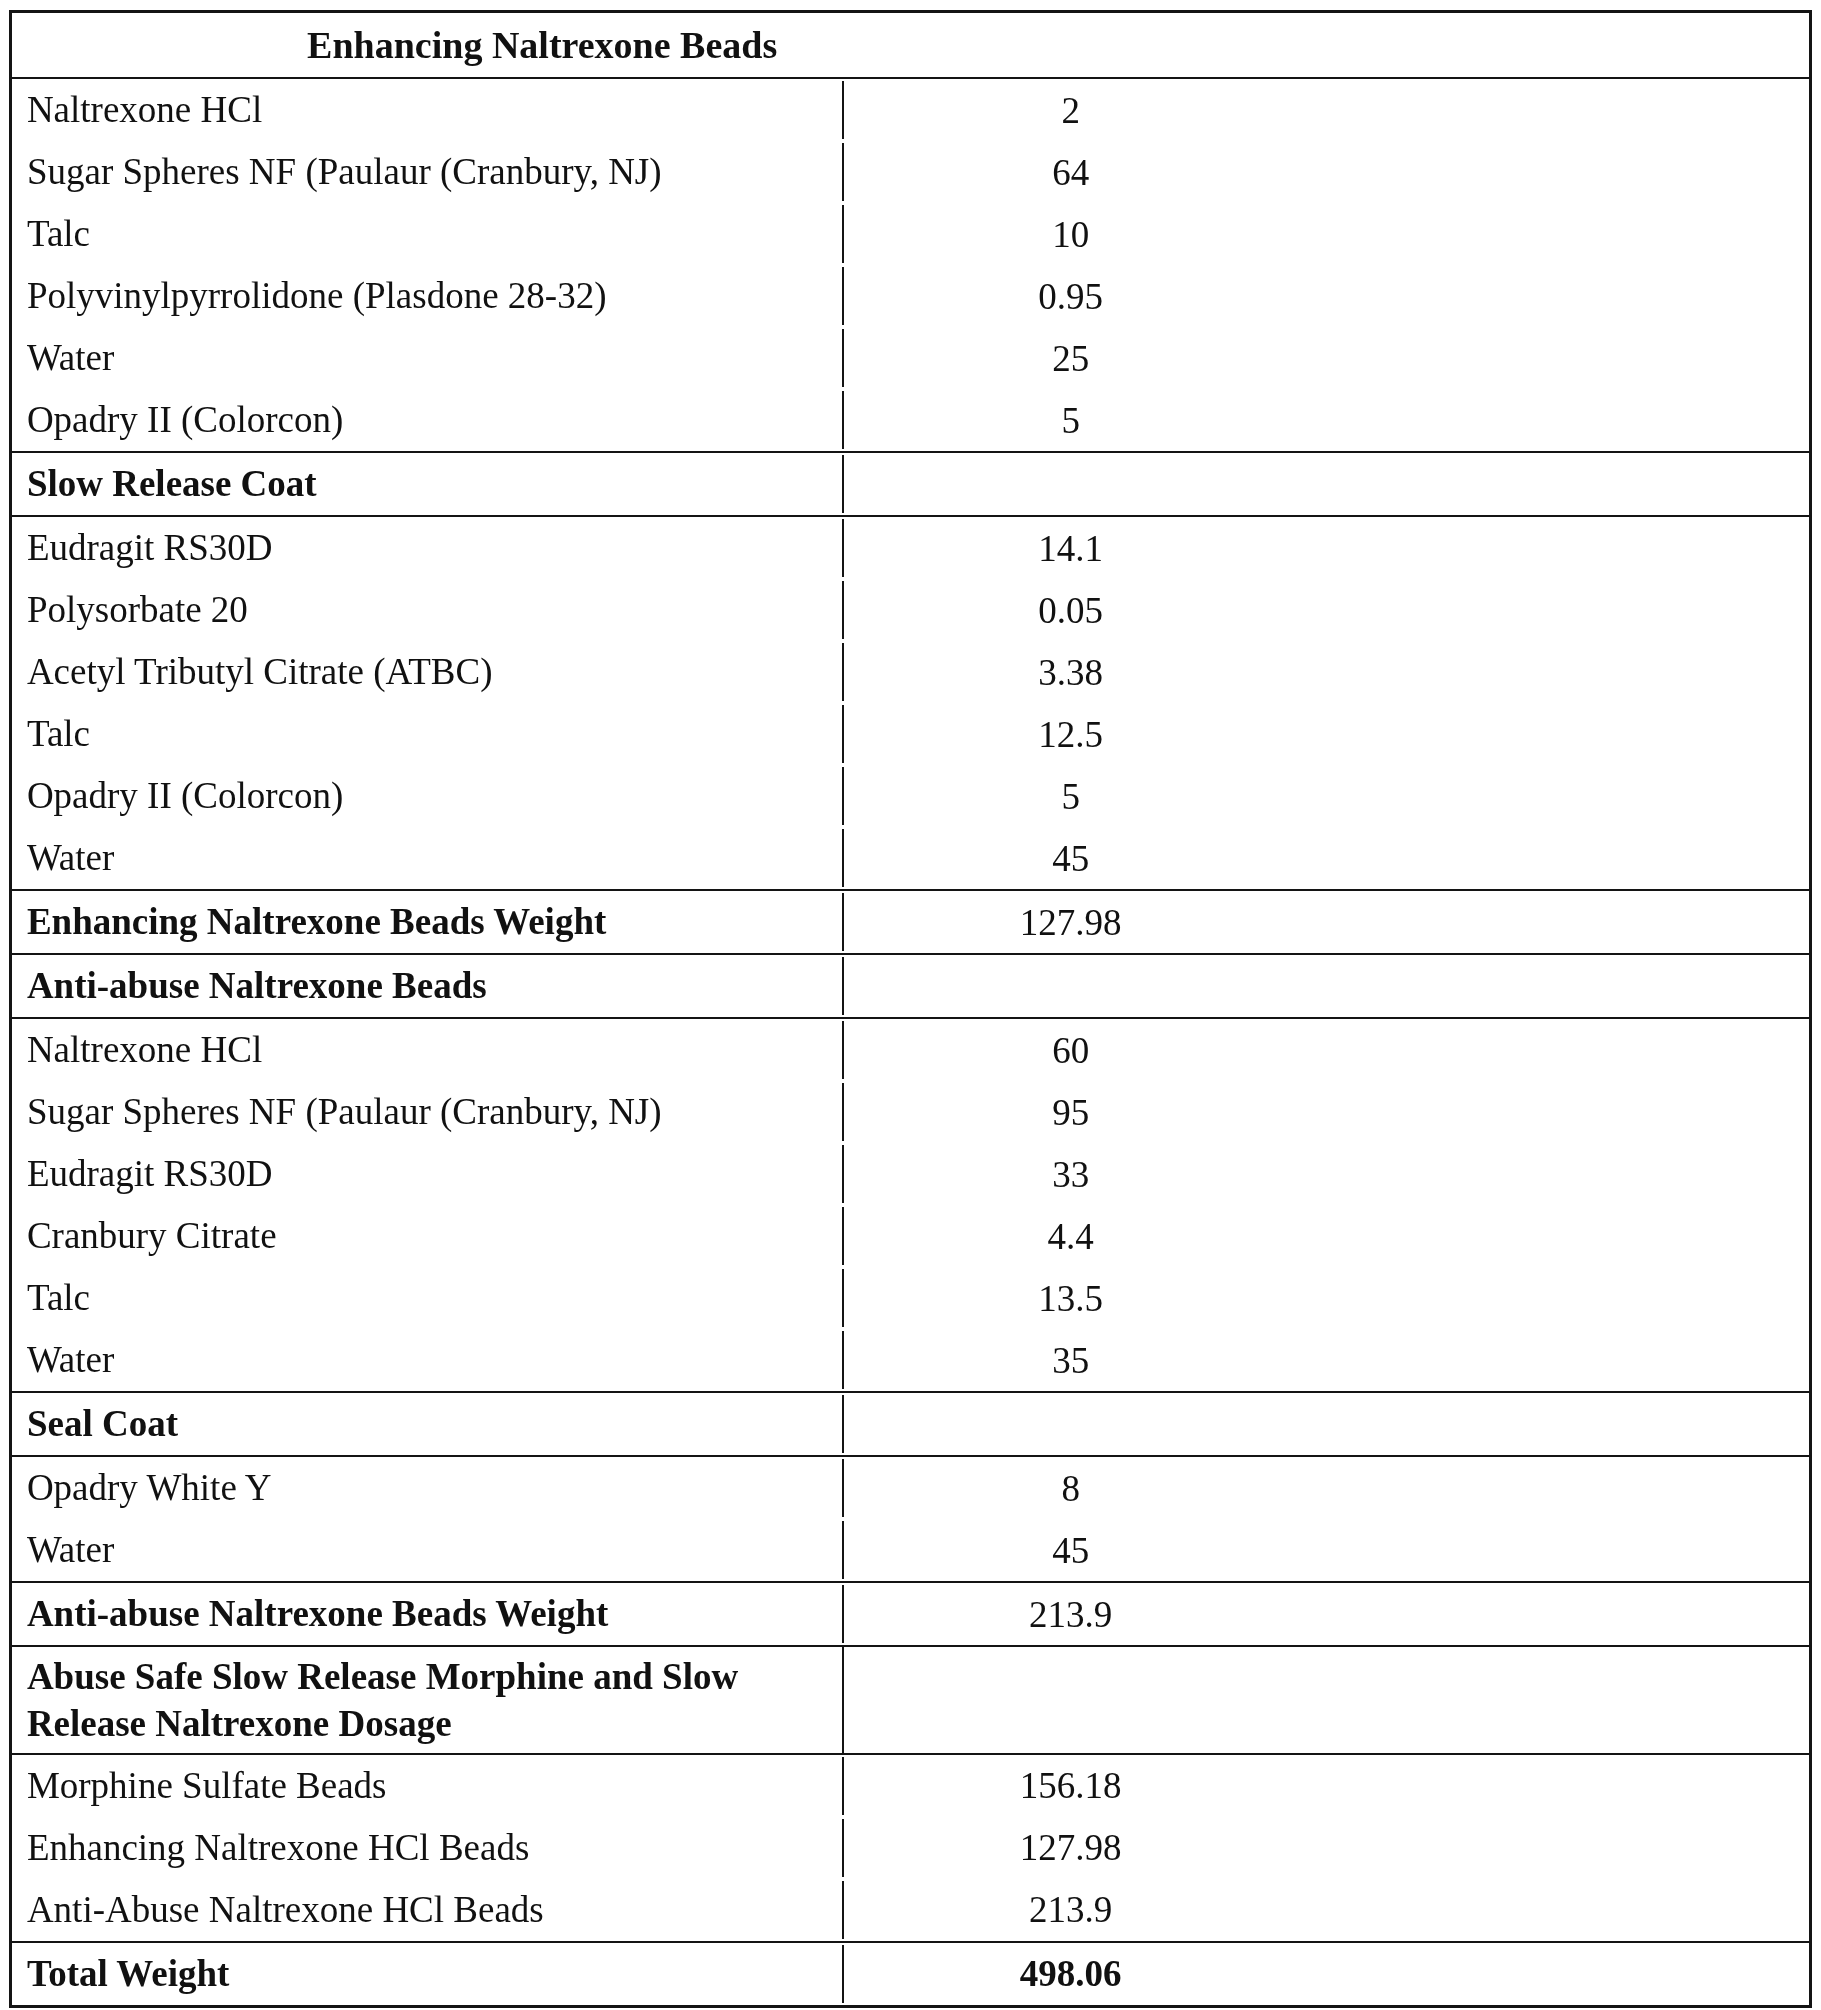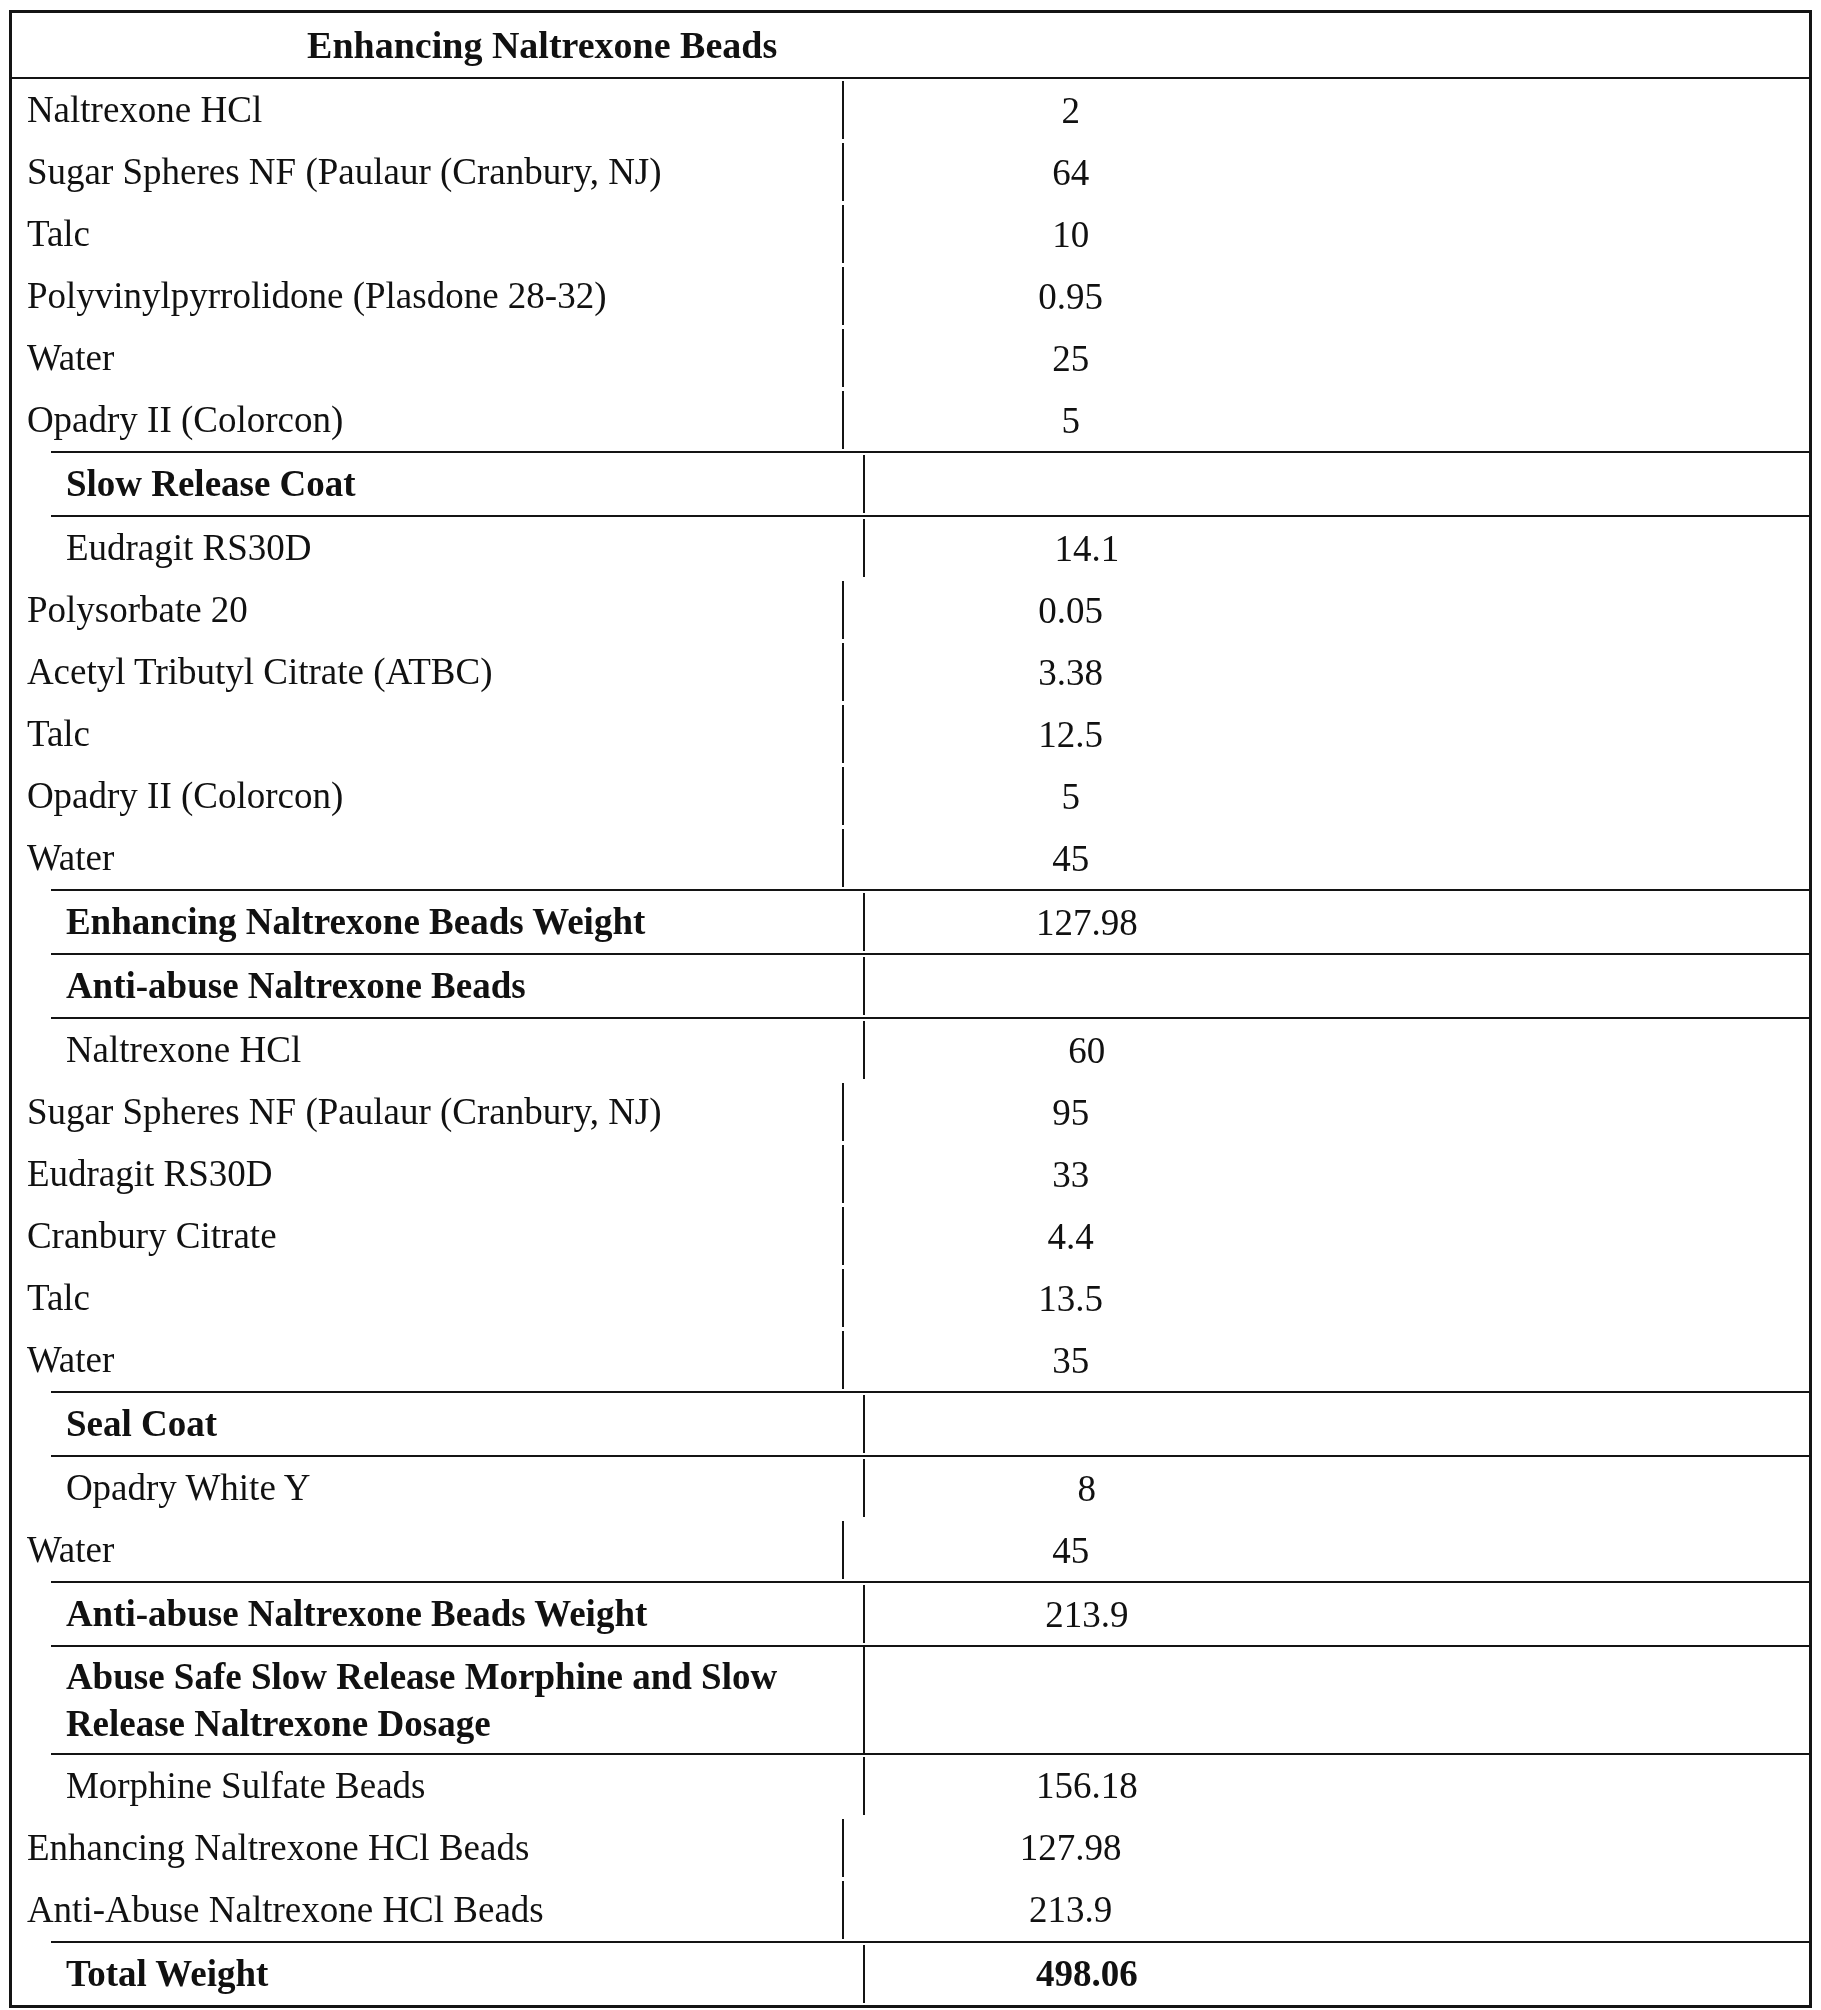--- a/index.html
+++ b/index.html
@@ -37,21 +37,20 @@
     font-size: 38px;
   }
   .row {
     display: flex;
     align-items: center;
     min-height: 62px;
     font-size: 37px;
   }
   .row.sep {
     border-top: 2.8px solid #141414;
-    margin-left: 39px;
   }
   .cell-label {
     flex: 0 0 46.3%;
     box-sizing: border-box;
     border-right: 2.8px solid #141414;
     padding: 5.5px 9.2px 5.5px 14.7px;
     display: flex;
     align-items: center;
     line-height: 1.28;
   }

